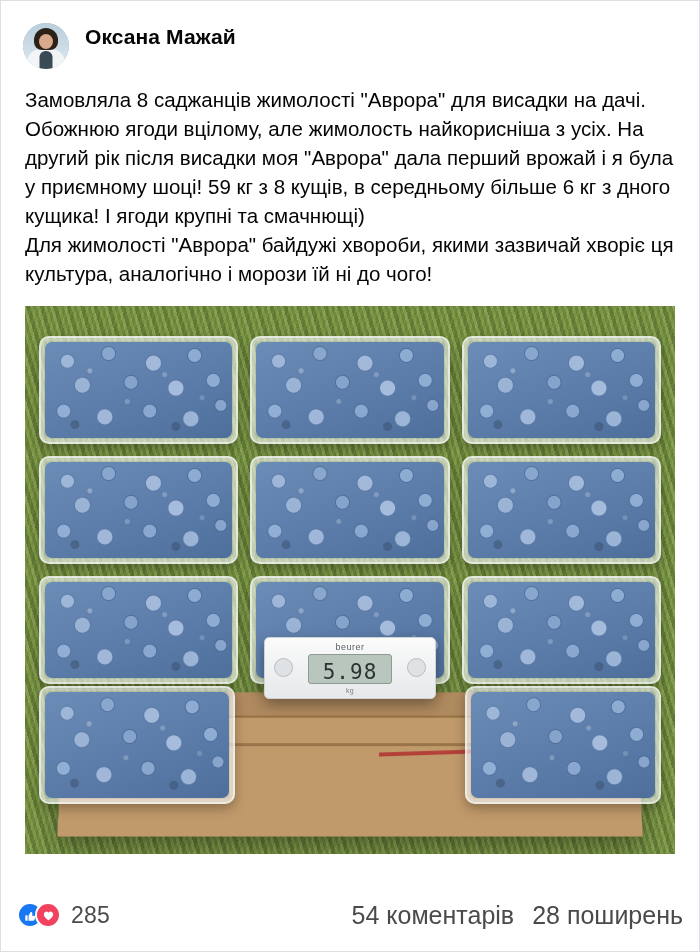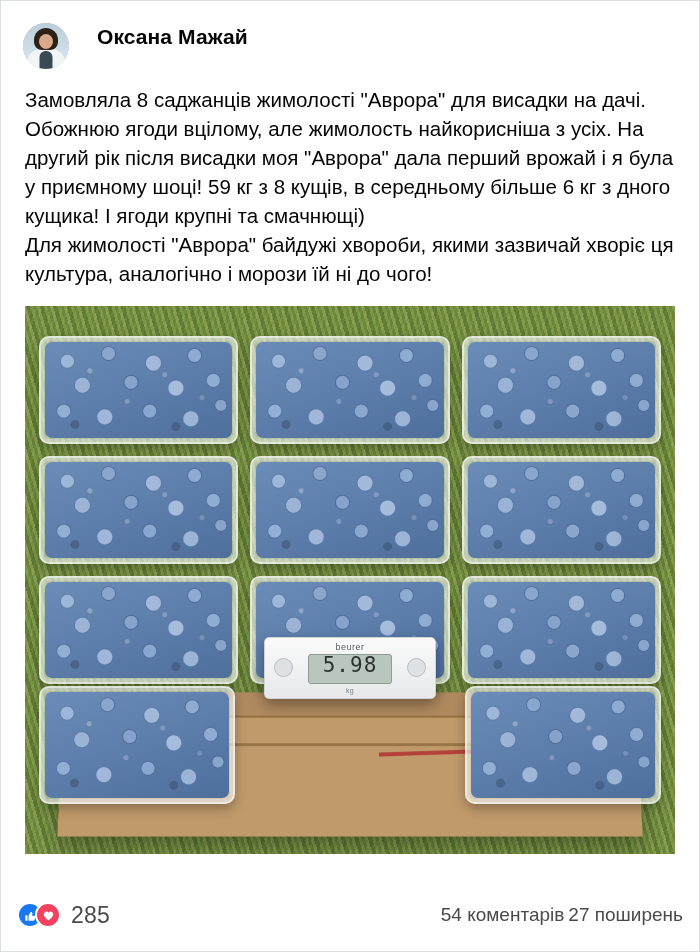--- a/index.html
+++ b/index.html
@@ -80,21 +80,21 @@
     left: 50%;
     bottom: 0;
     transform: translateX(-50%);
     width: 13px;
     height: 18px;
     background: #3a4a55;
     border-radius: 6px 6px 0 0;
   }
 
   .header-text {
-    margin-left: 28px;
+    margin-left: 16px;
     display: flex;
     flex-direction: column;
     justify-content: center;
     padding-top: 1px;
   }
   .author-name {
     font-size: 21px;
     font-weight: bold;
     color: #050505;
     line-height: 25px;
@@ -218,21 +218,21 @@
     position: absolute;
     top: 16px;
     left: 50%;
     transform: translateX(-50%);
     width: 84px;
     height: 30px;
     background: #b9c6bd;
     border: 1px solid #8e9a92;
     border-radius: 3px;
     display: flex;
-    align-items: flex-start;
+    align-items: flex-end;
     justify-content: center;
   }
   .scale .lcd-value {
     font-family: "DejaVu Sans Mono", monospace;
     font-size: 21px;
     color: #2b3330;
     letter-spacing: 1px;
     line-height: 21px;
   }
   .scale .btn-left, .scale .btn-right {
@@ -361,22 +361,22 @@
   }
   .react-count {
     margin-left: 10px;
     font-size: 23px;
     color: #4a4a4a;
     letter-spacing: 0.2px;
   }
   .footer-right {
     display: flex;
     align-items: flex-end;
-    gap: 4px;
-    font-size: 19px;
+    gap: 18px;
+    font-size: 25px;
     color: #4a4a4a;
   }
   .footer-right span { white-space: nowrap; }
 </style>
 </head>
 <body>
 
 <div class="post-card">
 
   <div class="post-header">
@@ -466,17 +466,17 @@
         <span class="r-icon r-love">
           <svg viewBox="0 0 16 16" width="13" height="13" aria-hidden="true">
             <path d="M8 13.8S2.2 10.2 2.2 6.4A3.2 3.2 0 0 1 8 4.6a3.2 3.2 0 0 1 5.8 1.8c0 3.8-5.8 7.4-5.8 7.4z" fill="#ffffff"></path>
           </svg>
         </span>
       </div>
       <div class="react-count">285</div>
     </div>
     <div class="footer-right">
       <span>54 коментарів</span>
-      <span>27 поширень</span>
+      <span>28 поширень</span>
     </div>
   </div>
 
 </div>
 
 </body></html>

